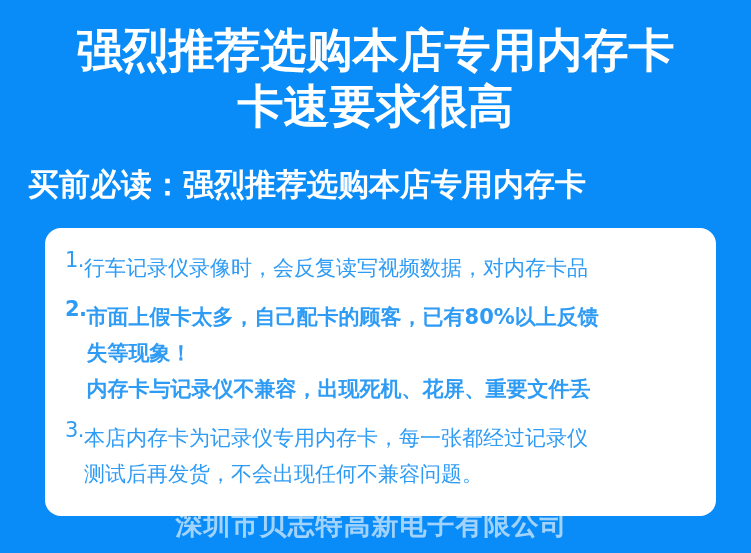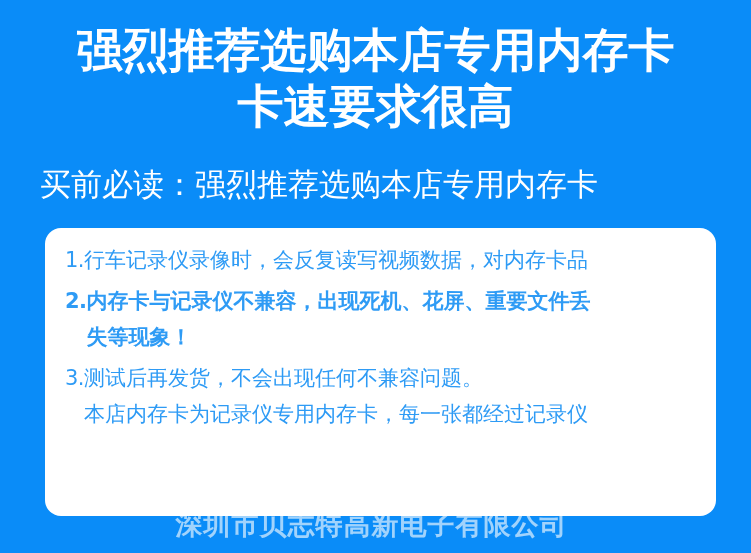--- a/index.html
+++ b/index.html
@@ -37,25 +37,25 @@
   }
   .headline .line {
     display: block;
     white-space: nowrap;
   }
 
   
   .subhead {
     position: absolute;
     top: 164px;
-    left: 12px;
+    left: 0;
     width: 614px;
     text-align: center;
     color: #ffffff;
-    font-weight: normal;
+    font-weight: bold;
     font-size: 31px;
     line-height: 40px;
     white-space: nowrap;
   }
 
   
   .card {
     position: absolute;
     left: 45px;
     top: 228px;
@@ -88,20 +88,21 @@
     font-size: 21px;
     line-height: 36px;
     letter-spacing: -0.5px;
   }
   .note-body {
     flex: 1 1 auto;
     font-size: 21px;
     line-height: 36px;
     text-align: justify;
     text-justify: inter-ideograph;
+    margin-top: 8px;
   }
   .note.emph .note-body,
   .note.emph .note-num {
     font-weight: bold;
   }
   .note-body .ln { display: block; white-space: nowrap; }
 
   
   .watermark {
     position: absolute;
@@ -138,30 +139,31 @@
       <div class="note">
         <span class="note-num">1.</span>
         <span class="note-body">
           <span class="ln">行车记录仪录像时，会反复读写视频数据，对内存卡品</span>
         </span>
       </div>
 
       <div class="note emph">
         <span class="note-num">2.</span>
         <span class="note-body">
+          <span class="ln">市面上假卡太多，自己配卡的顾客，已有80%以上反馈</span>
+          <span class="ln">失等现象！</span>
           <span class="ln">内存卡与记录仪不兼容，出现死机、花屏、重要文件丢</span>
-          <span class="ln">失等现象！</span>
         </span>
       </div>
 
       <div class="note">
         <span class="note-num">3.</span>
         <span class="note-body">
+          <span class="ln">本店内存卡为记录仪专用内存卡，每一张都经过记录仪</span>
           <span class="ln">测试后再发货，不会出现任何不兼容问题。</span>
-          <span class="ln">本店内存卡为记录仪专用内存卡，每一张都经过记录仪</span>
         </span>
       </div>
 
     </div>
   </div>
 
   <div class="watermark">深圳市贝志特高新电子有限公司</div>
 
 </div>
 

